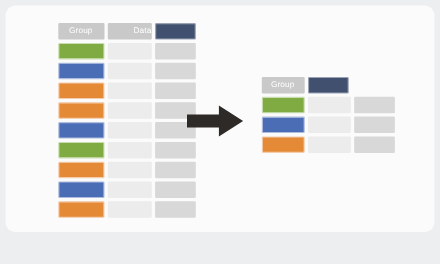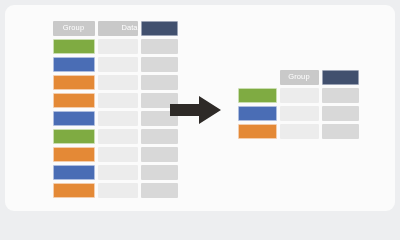--- a/index.html
+++ b/index.html
@@ -35,21 +35,20 @@
 
   
   .grid {
     position: absolute;
     display: flex;
     flex-direction: column;
   }
   .grid-row {
     display: flex;
     flex-direction: row;
-    justify-content: flex-end;
   }
   .cell {
     box-sizing: border-box;
     margin: 1.5px;
     border-radius: 1px;
   }
   .cell.hdr {
     display: flex;
     align-items: center;
     justify-content: center;

